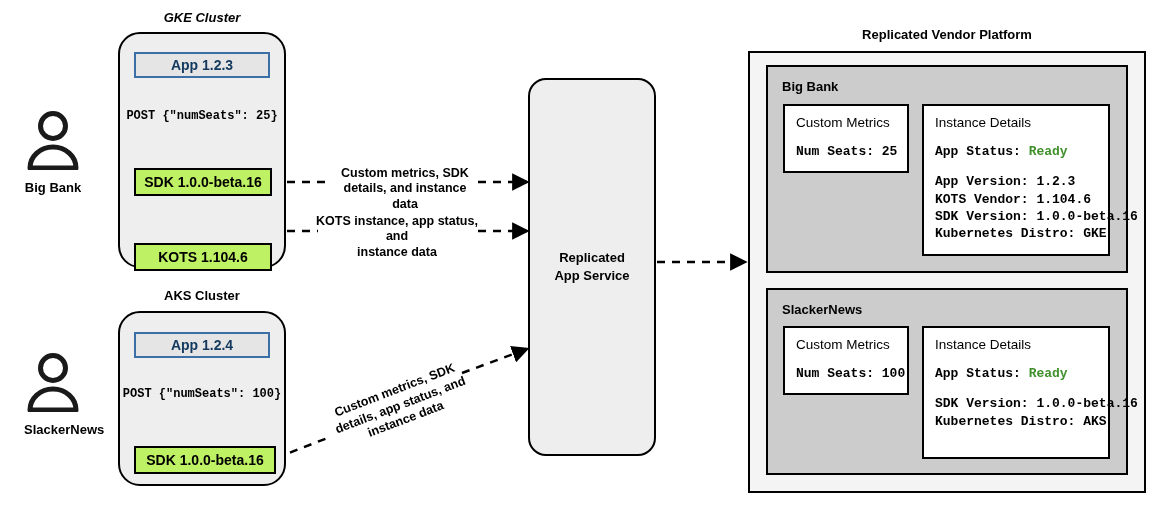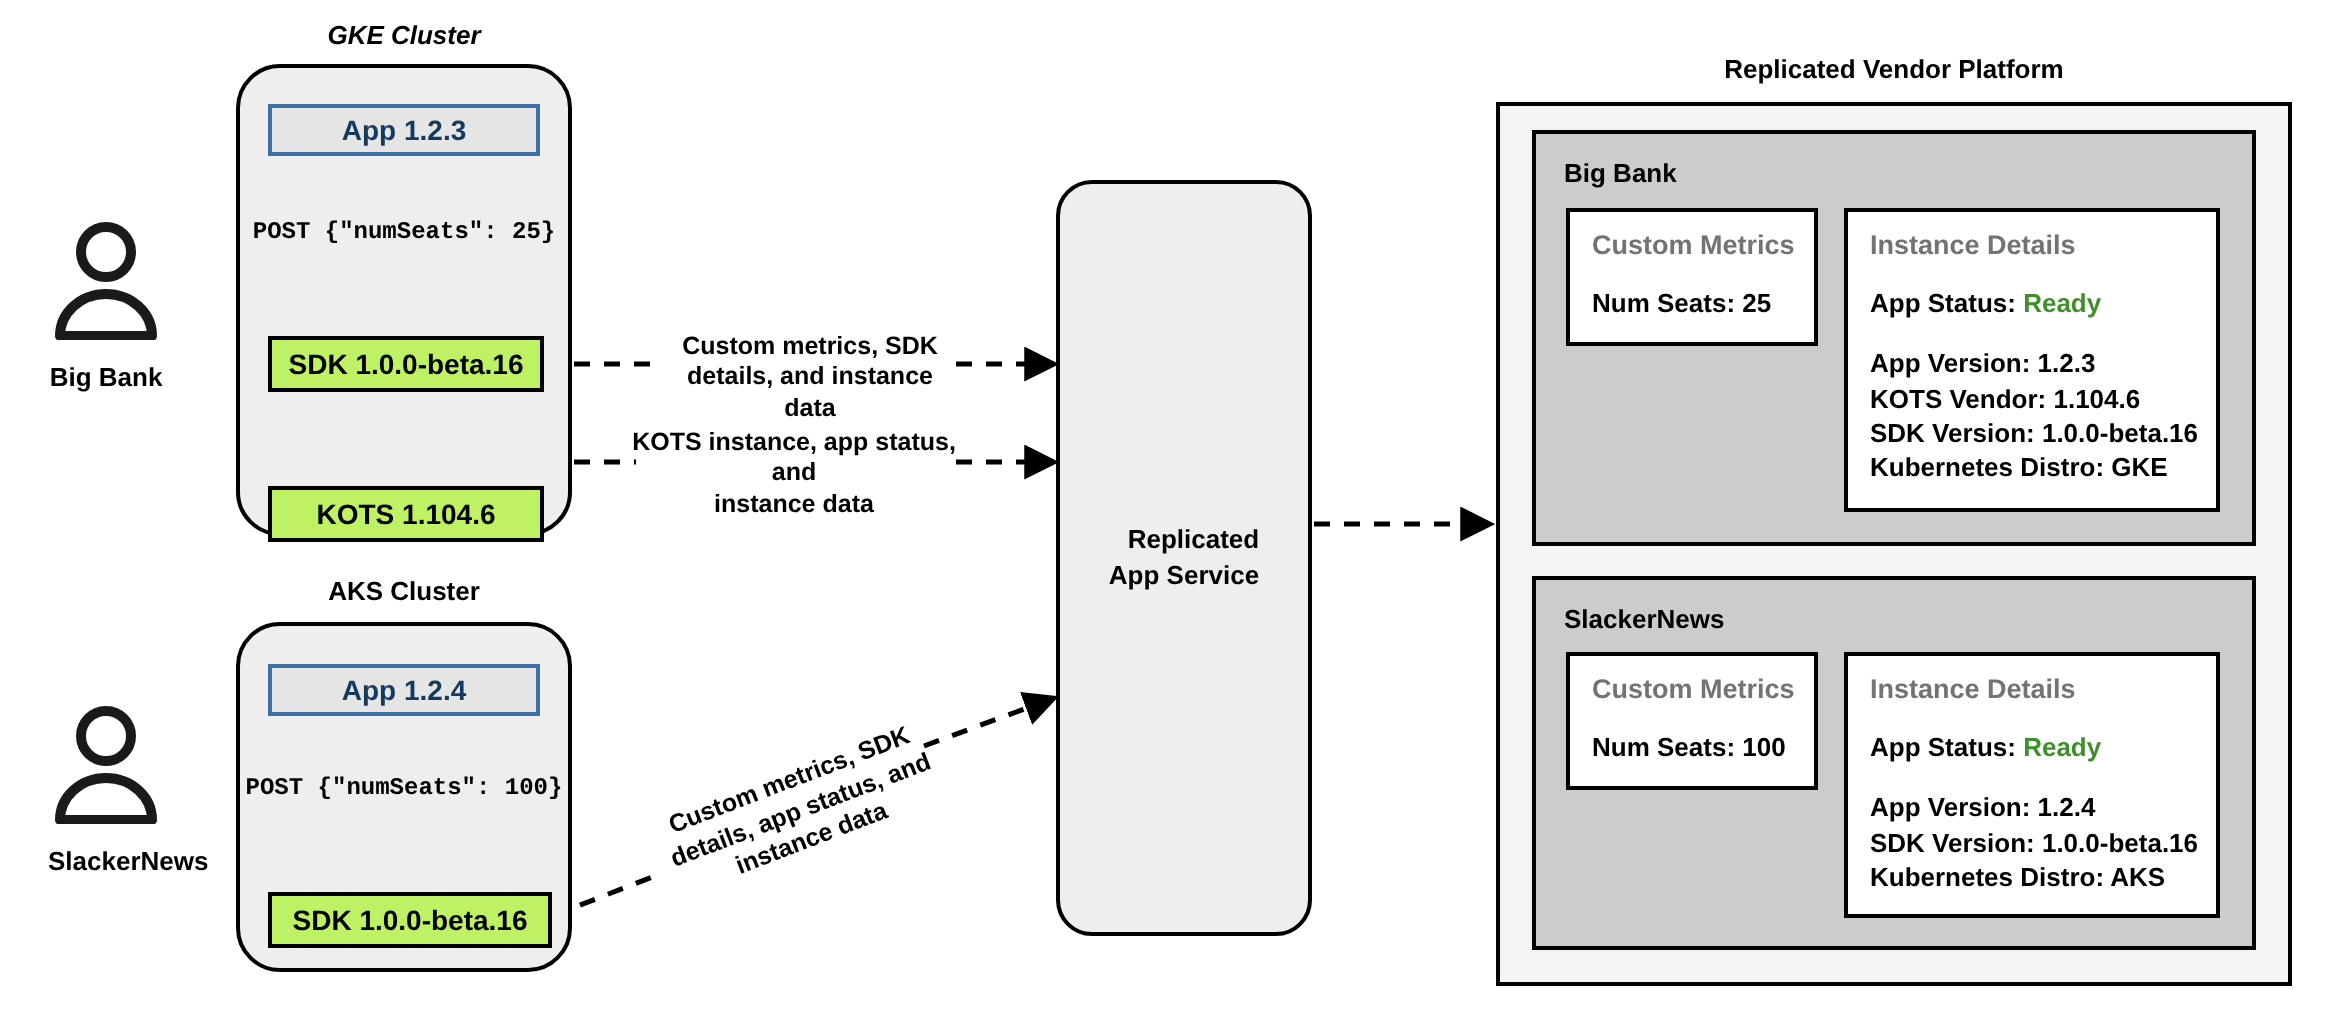--- a/index.html
+++ b/index.html
@@ -104,31 +104,32 @@
     color: #000000;
   }
   .card {
     background: #ffffff;
     border: 2px solid #000000;
     box-sizing: border-box;
     padding: 9px 11px;
   }
   .card-title {
     font-size: 13.5px;
-    font-weight: bold;
-    color: #737373;
+    font-weight: normal;
+    color: #000000;
     margin-bottom: 13px;
     white-space: nowrap;
   }
   .card-line {
     font-size: 13px;
     font-weight: bold;
     color: #000000;
     line-height: 1.33;
     white-space: nowrap;
+    font-family: Liberation Mono, monospace;
   }
   .status-ready { color: #3f8f2b; }
   .gap { height: 13px; }
 
   
   .person { width: 58px; height: 60px; }
 
   
   #wires {
     position: absolute;
@@ -226,21 +227,21 @@
   </div>
 
   <div class="abs" style="left:318px; top:382px; width:165px;">
     <div class="rot-label">
       <div>Custom metrics, SDK</div>
       <div>details, app status, and</div>
       <div>instance data</div>
     </div>
   </div>
 
-  <div class="abs service" style="left:528px; top:90px; width:128px; height:378px;text-align:right;">
+  <div class="abs service" style="left:528px; top:78px; width:128px; height:378px;">
     <div>
       <div>Replicated</div>
       <div>App Service</div>
     </div>
   </div>
 
   <div class="abs cap" style="left:748px; top:27px; width:398px;">Replicated Vendor Platform</div>
 
   <div class="abs platform-outer" style="left:748px; top:51px; width:398px; height:442px;"></div>
 
@@ -275,18 +276,17 @@
     <div class="card-line">Num Seats: 100</div>
   </div>
 
   <div class="abs card" style="left:922px; top:326px; width:188px; height:133px;">
     <div class="card-title">Instance Details</div>
     <div class="card-line">
       <span>App Status:</span>
       <span class="status-ready">Ready</span>
     </div>
     <div class="gap"></div>
-    <div class="card-line">App Version: 1.2.4</div>
     <div class="card-line">SDK Version: 1.0.0-beta.16</div>
     <div class="card-line">Kubernetes Distro: AKS</div>
   </div>
 
 </div>
 
 </body></html>

